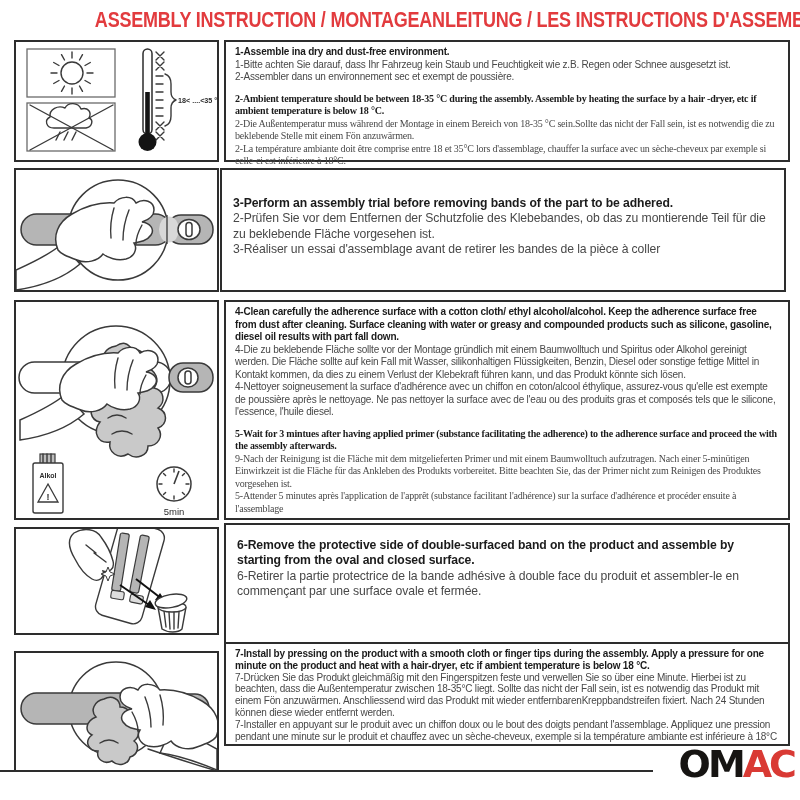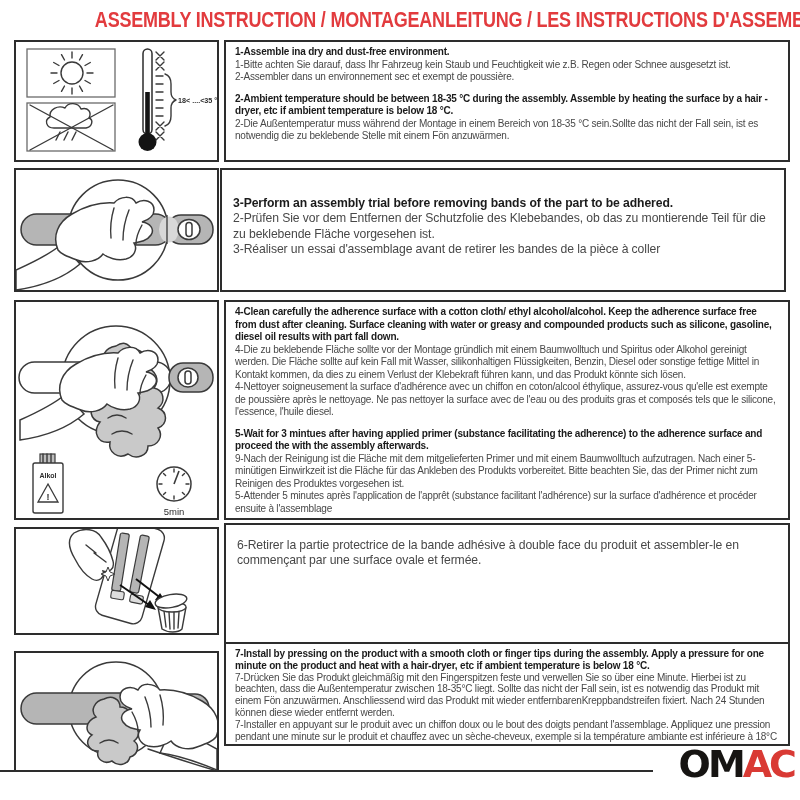--- a/index.html
+++ b/index.html
@@ -9,21 +9,21 @@
   .title{display:inline-block;font-weight:bold;font-size:22.5px;letter-spacing:-0.3px;
          color:#e23b3e;transform:scaleX(0.80);transform-origin:center;}
   .box{position:absolute;border:2px solid #2d2d2d;background:#fff;box-sizing:border-box;}
   .illus{padding:0;}
   .illus svg{display:block;width:100%;height:100%;}
   .txt{color:#484848;}
   .txt p{margin:0;}
   .sm{font-size:10px;line-height:1.25;letter-spacing:-0.2px;padding:4px 9px;}
   .lg{font-size:12.2px;line-height:1.27;letter-spacing:-0.1px;padding:6px 11px;}
   .en{font-weight:bold;color:#1b1b1b;}
-  .step+.step{margin-top:9px;}
+  .step+.step{margin-top:9px;font-family:Liberation Serif, serif;}
   .pad-mid{padding-top:26px;}
   .pad-mid2{padding-top:13px;}
   .footer-line{position:absolute;left:0;top:770px;width:653px;height:2px;background:#2d2d2d;}
   .logo{position:absolute;left:656px;top:742px;width:138px;text-align:right;
         font-family:"DejaVu Sans",sans-serif;font-weight:bold;font-size:38px;
         letter-spacing:-3px;transform:scaleY(0.97);white-space:nowrap;}
   .logo .om{color:#161412;}
   .logo .ac{color:#d93a34;}
   .ill-stroke{stroke:#3a3a3a;fill:none;stroke-width:1.4;stroke-linecap:round;stroke-linejoin:round;}
 </style>
@@ -68,20 +68,21 @@
   </div>
   <div class="box txt sm" style="left:224px;top:40px;width:566px;height:122px;">
     <div class="step">
       <p class="en">1-Assemble ina dry and dust-free environment.</p>
       <p>1-Bitte achten Sie darauf, dass Ihr Fahrzeug kein Staub und Feuchtigkeit wie z.B. Regen oder Schnee ausgesetzt ist.</p>
       <p>2-Assembler dans un environnement sec et exempt de poussière.</p>
     </div>
     <div class="step">
       <p class="en">2-Ambient temperature should be between 18-35 °C  during the assembly. Assemble by heating the surface by a hair -dryer, etc if ambient temperature is below 18 °C.</p>
       <p>2-Die Außentemperatur muss während der Montage in einem Bereich von 18-35 °C  sein.Sollte das nicht der Fall sein, ist es notwendig die zu beklebende Stelle mit einem Fön anzuwärmen.</p>
+      <p>2-La température ambiante doit être comprise entre 18 et 35°C lors d'assemblage, chauffer la surface avec un sèche-cheveux par exemple si celle-ci est inférieure à 18°C.</p>
     </div>
   </div>
 
   <div class="box illus" style="left:14px;top:168px;width:205px;height:124px;">
     <svg viewBox="0 0 201 120">
       <circle cx="102" cy="60" r="50" fill="#fff" stroke="#3a3a3a" stroke-width="1.5"></circle>
       <g>
         <rect x="5" y="44" width="150" height="31" rx="15.5" fill="#b5b5b5" stroke="#3a3a3a" stroke-width="1.5"></rect>
         <rect x="151" y="45" width="46" height="29" rx="14" fill="#b5b5b5" stroke="#3a3a3a" stroke-width="1.5"></rect>
         <ellipse cx="153" cy="59.5" rx="10" ry="13" fill="#d8d8d8" stroke="none"></ellipse>
@@ -176,20 +177,21 @@
       <g>
         <path d="M142,78 L146,100 C152,104 162,104 166,100 L170,78" fill="#fff" stroke="#3a3a3a" stroke-width="1.4"></path>
         <path class="ill-stroke" d="M148,82 L150,98 M153,83 L154,100 M158,83 L158,100 M163,83 L162,99" stroke-width="1"></path>
         <ellipse cx="156" cy="78" rx="14" ry="5" fill="#fff" stroke="#3a3a3a" stroke-width="1.3"></ellipse>
         <ellipse cx="155" cy="72" rx="16" ry="6.5" transform="rotate(-10 155 72)" fill="#fff" stroke="#3a3a3a" stroke-width="1.4"></ellipse>
       </g>
     </svg>
   </div>
   <div class="box txt lg pad-mid2" style="left:224px;top:523px;width:566px;height:124px;">
     <div class="step">
+      <p class="en">6-Remove the protective side of double-surfaced band on the product and assemble by starting from the oval and closed surface.</p>
       <p>6-Retirer la partie protectrice de la bande adhésive à double face du produit et assembler-le en commençant par une surface ovale et fermée.</p>
     </div>
   </div>
 
   <div class="box illus" style="left:14px;top:651px;width:205px;height:121px;">
     <svg viewBox="0 0 201 117">
       <circle cx="100" cy="56" r="47" fill="#fff" stroke="#3a3a3a" stroke-width="1.5"></circle>
       <g>
         <rect x="5" y="40" width="146" height="31" rx="15.5" fill="#b5b5b5" stroke="#3a3a3a" stroke-width="1.5"></rect>
         <rect x="147" y="41" width="46" height="29" rx="14" fill="#b5b5b5" stroke="#3a3a3a" stroke-width="1.5"></rect>

